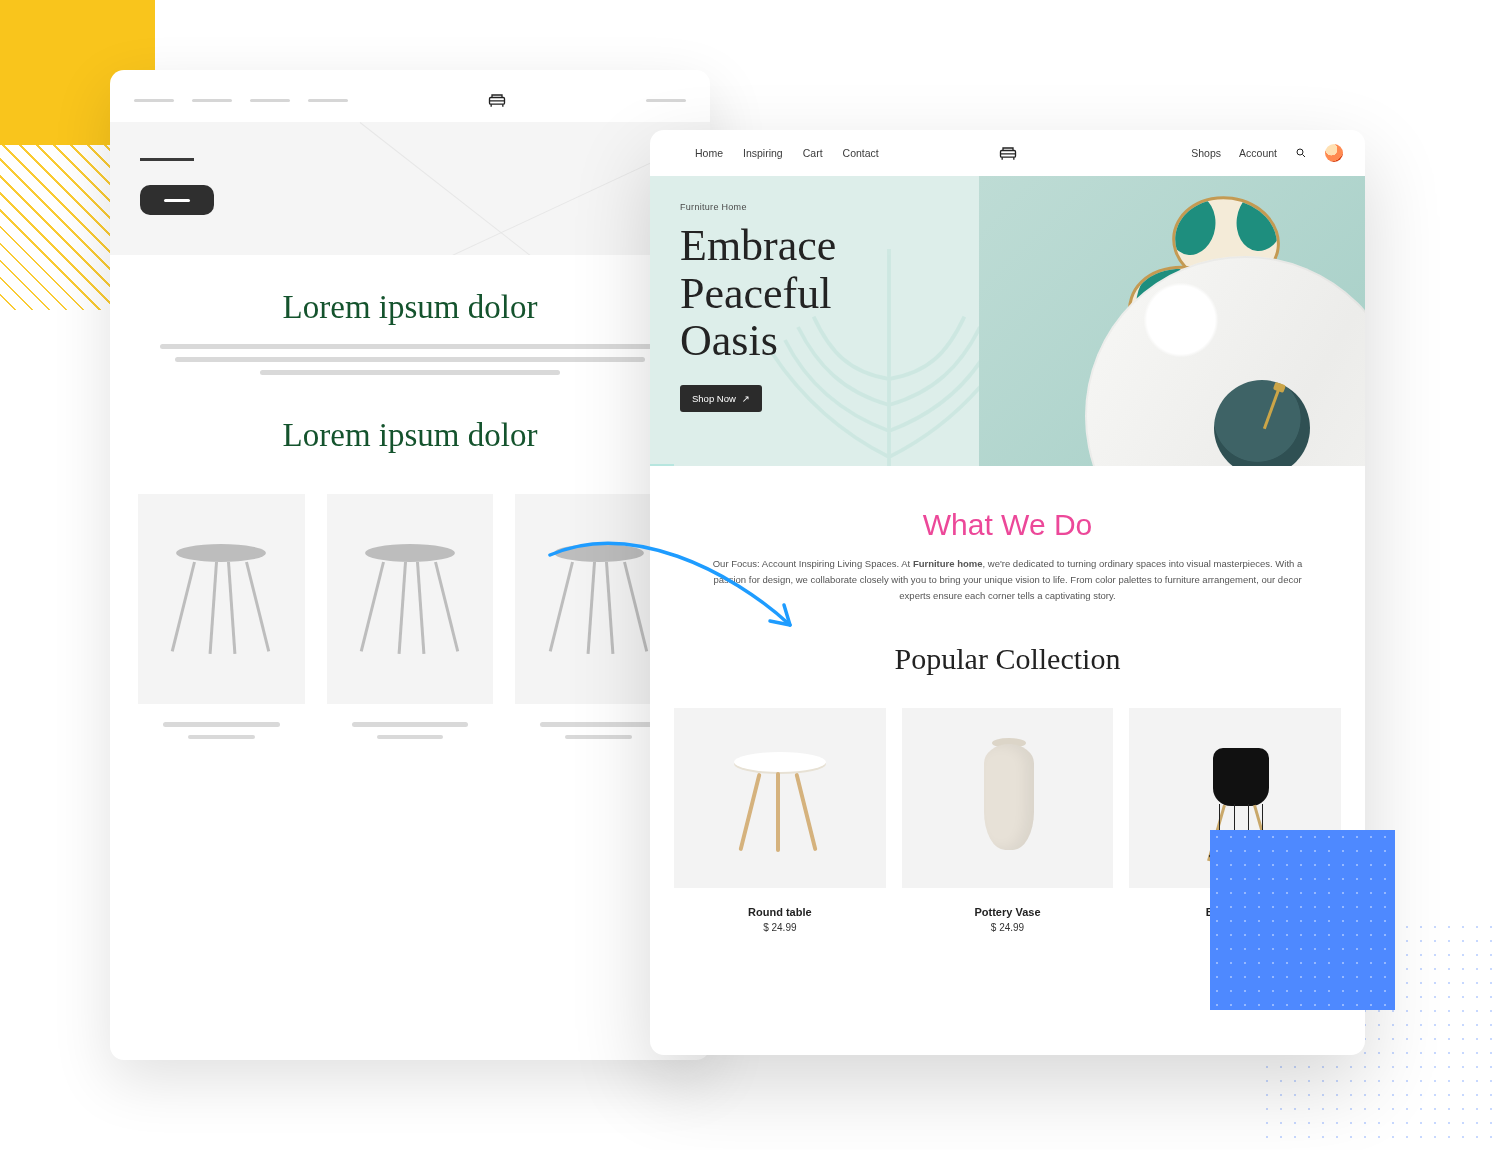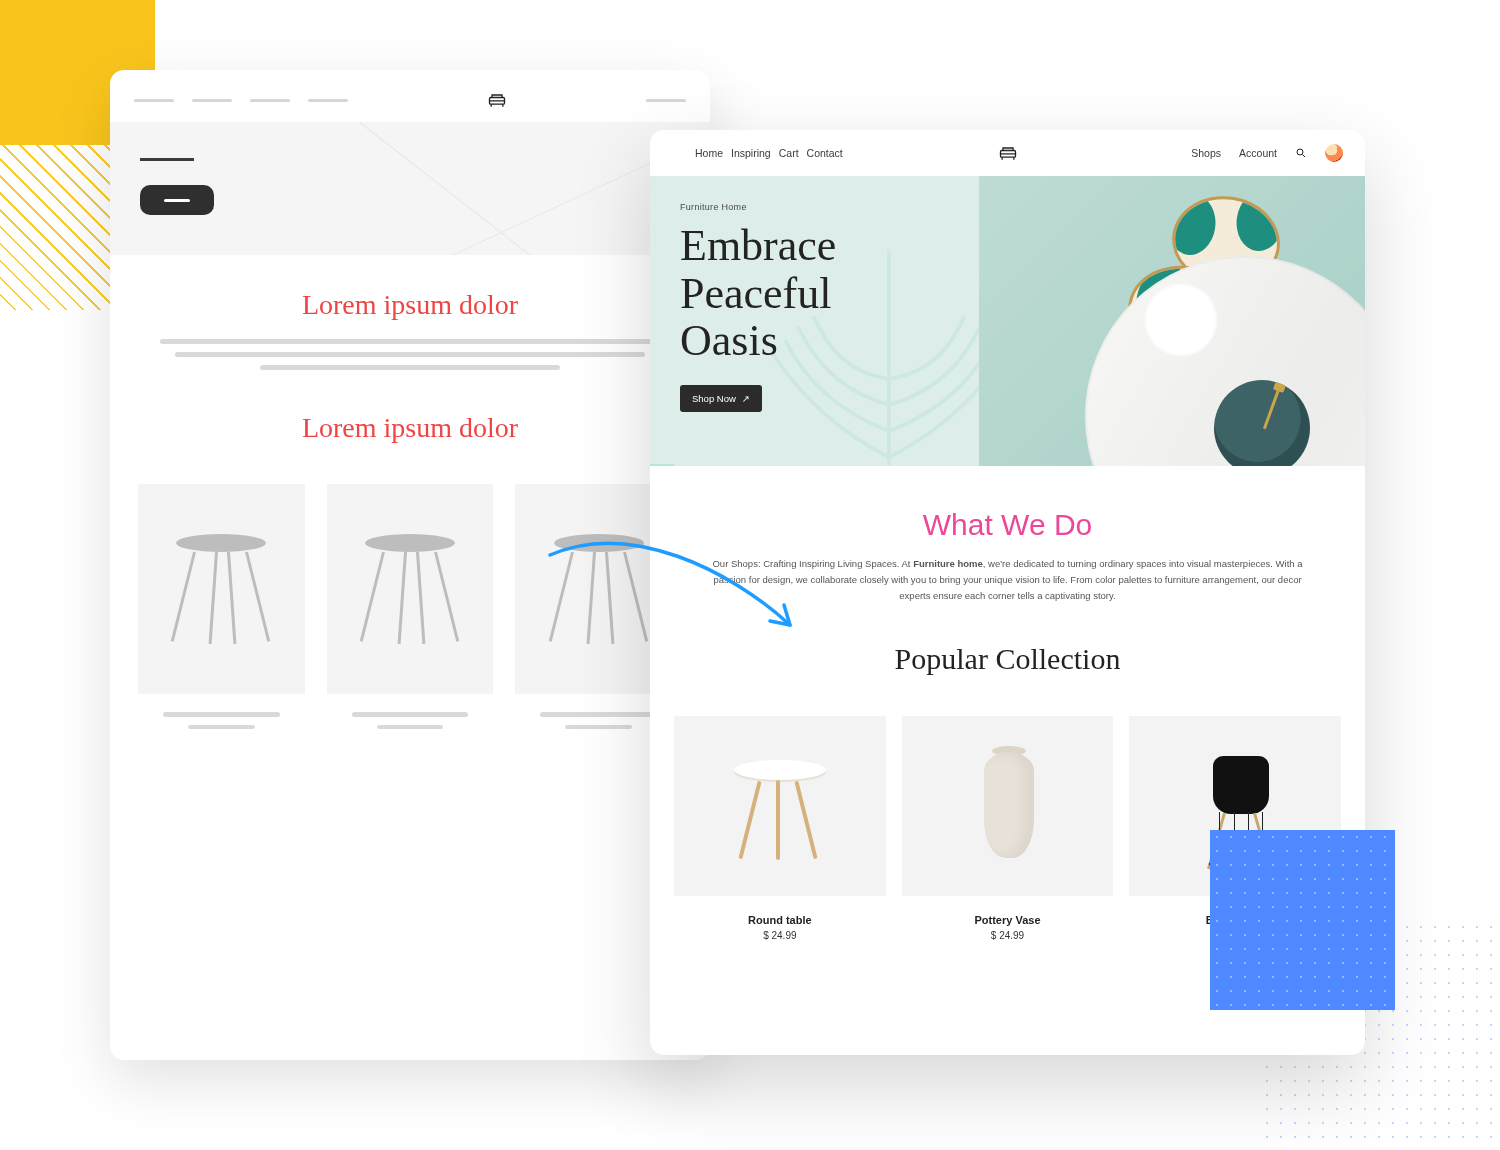--- a/index.html
+++ b/index.html
@@ -97,22 +97,22 @@
 .wf-hero .btn .dash { width: 26px; height: 3px; background: #fff; border-radius: 2px; }
 .wf-hero .diag1, .wf-hero .diag2 {
   position: absolute; background: #E7E7E7; height: 1px; width: 600px;
   transform-origin: left center;
 }
 .wf-hero .diag1 { top: 0; right: -250px; transform: rotate(38deg); }
 .wf-hero .diag2 { bottom: -30px; right: -280px; transform: rotate(-25deg); }
 
 .wf-section-title {
   font-family: Georgia, "Times New Roman", serif;
-  font-size: 28px;
-  color: #ef4444;
+  font-size: 33px;
+  color: #14532d;
   text-align: center;
   margin: 34px 0 18px;
 }
 .wf-lines { padding: 0 50px; }
 .wf-lines .l { height: 5px; background: #D9D9D9; border-radius: 3px; margin: 8px auto; }
 .wf-lines .l:nth-child(1){ width: 100%; }
 .wf-lines .l:nth-child(2){ width: 94%; }
 .wf-lines .l:nth-child(3){ width: 60%; }
 
 .wf-grid {
@@ -156,21 +156,21 @@
   z-index: 10;
   overflow: hidden;
 }
 .live-nav {
   display: flex; align-items: center;
   padding: 14px 22px;
   font-size: 10.5px;
   color: #3a3a3a;
   position: relative;
 }
-.live-nav .left { display: flex; gap: 8px; padding-left: 23px; }
+.live-nav .left { display: flex; gap: 20px; padding-left: 23px; }
 .live-nav .left a, .live-nav .right a { cursor: pointer; }
 .live-nav .center {
   position: absolute; left: 50%; top: 50%;
   transform: translate(-50%,-50%);
 }
 .live-nav .right { margin-left: auto; display: flex; align-items: center; gap: 18px; }
 .avatar {
   width: 18px; height: 18px; border-radius: 50%;
   background: radial-gradient(circle at 35% 30%, #ffe0b2 0 35%, #ff8a50 36% 70%, #d84315 71% 100%);
 }
@@ -273,21 +273,21 @@
   font-size: 9.5px; line-height: 1.7; color: #555;
   margin-top: 14px;
 }
 .live-collection {
   text-align: center;
   padding: 28px 24px 0;
 }
 .live-collection h2 {
   font-family: Georgia, "Times New Roman", serif;
   font-weight: 400; font-size: 30px; color: #222;
-  margin-bottom: 40px;
+  margin-bottom: 32px;
 }
 .prod-grid { display: flex; gap: 16px; }
 .prod { flex: 1; }
 .prod .tile {
   background: #F3F3F3;
   height: 180px;
   display: flex; align-items: center; justify-content: center;
   position: relative;
 }
 .prod .name { font-size: 11px; font-weight: 700; margin-top: 18px; color: #222; }
@@ -503,21 +503,21 @@
       </div>
       <div class="table-top"></div>
       <div class="plate"></div>
       <div class="fork"></div>
     </div>
   </div>
 
   <div class="live-what">
     <h2>What We Do</h2>
     <p>
-      <span>Our Shops: Crafting Inspiring Living Spaces. At </span><b>Furniture home</b><span>, we're dedicated to turning ordinary spaces into visual masterpieces. With a passion for design, we collaborate closely with you to bring your unique vision to life. From color palettes to furniture arrangement, our decor experts ensure each corner tells a captivating story.</span>
+      <span>Our Focus: Account Inspiring Living Spaces. At </span><b>Furniture home</b><span>, we're dedicated to turning ordinary spaces into visual masterpieces. With a passion for design, we collaborate closely with you to bring your unique vision to life. From color palettes to furniture arrangement, our decor experts ensure each corner tells a captivating story.</span>
     </p>
   </div>
 
   <div class="live-collection">
     <h2>Popular Collection</h2>
     <div class="prod-grid">
       <div class="prod">
         <div class="tile">
             <div class="draw tbl">
               <div class="top"></div>

